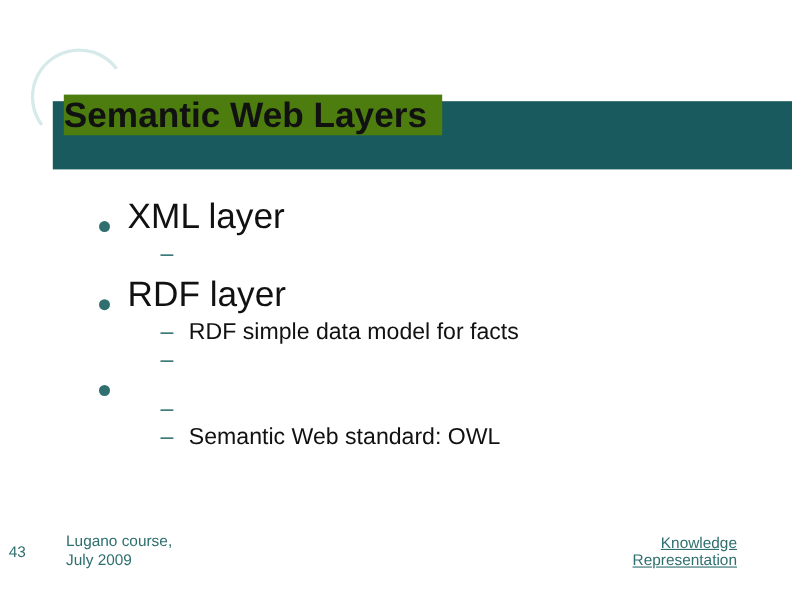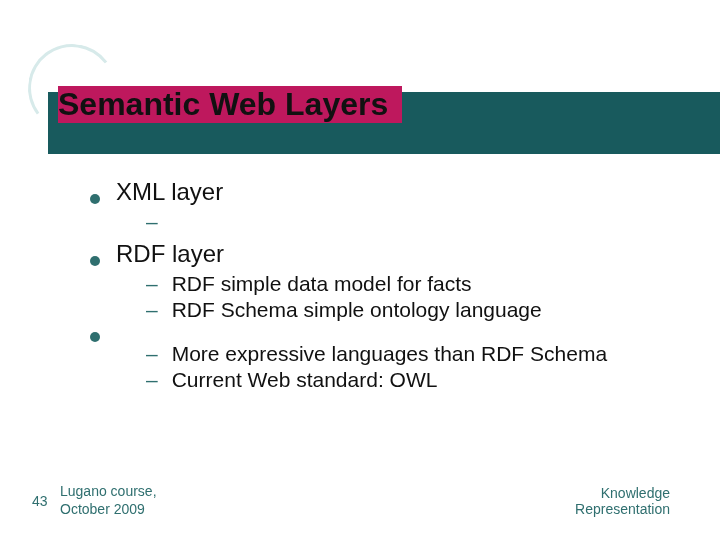--- a/index.html
+++ b/index.html
@@ -34,42 +34,42 @@
     z-index: 1;
   }
   .title {
     position: absolute;
     top: 86px;
     left: 58px;
     font-size: 32px;
     font-weight: bold;
     color: #111;
     z-index: 2;
-    background: #be185d;
+    background: #4d7c0f;
     padding-right: 14px;
   }
   .content {
     position: absolute;
     top: 178px;
     left: 90px;
     right: 40px;
     color: #111;
   }
   .l1 {
     list-style: none;
     margin: 0 0 4px 0;
   }
   .l1 > li {
     margin-bottom: 2px;
   }
   .l1-row {
     display: flex;
     align-items: baseline;
     gap: 16px;
-    font-size: 24px;
+    font-size: 32px;
   }
   .disc {
     width: 10px;
     height: 10px;
     background: #2f6f6f;
     border-radius: 50%;
     flex: 0 0 auto;
     position: relative;
     top: 4px;
   }
@@ -94,31 +94,32 @@
     left: 0;
     right: 0;
     display: flex;
     align-items: center;
     font-size: 14px;
     color: #2f6f6f;
   }
   .page-num {
     width: 60px;
     text-align: left;
-    padding-left: 32px;
+    padding-left: 8px;
   }
   .foot-center {
     flex: 1;
     text-align: left;
     line-height: 1.25;
   }
   .foot-right {
     width: 210px;
     text-align: right;
     padding-right: 50px;
+    text-decoration: underline;
   }
 </style>
 </head>
 <body>
 
 <div class="accent-sweep"></div>
 <div class="title-bar"></div>
 <h1 class="title">Semantic Web Layers</h1>
 
 <div class="content">
@@ -139,42 +140,40 @@
         <span class="disc"></span>
         <span>RDF layer</span>
       </div>
       <ul class="l2">
         <li>
           <span class="dash">–</span>
           <span>RDF simple data model for facts</span>
         </li>
         <li>
           <span class="dash">–</span>
-          <span>RDF Schema simple ontology language</span>
         </li>
       </ul>
     </li>
     <li>
       <div class="l1-row">
         <span class="disc"></span>
       </div>
       <ul class="l2">
         <li>
           <span class="dash">–</span>
-          <span>More expressive languages than RDF Schema</span>
         </li>
         <li>
           <span class="dash">–</span>
-          <span>Current Web standard: OWL</span>
+          <span>Semantic Web standard: OWL</span>
         </li>
       </ul>
     </li>
   </ul>
 </div>
 
 <div class="footer">
   <div class="page-num">43</div>
   <div class="foot-center">
     <span>Lugano course,</span><br>
-    <span>October 2009</span>
+    <span>July 2009</span>
   </div>
   <div class="foot-right">Knowledge Representation</div>
 </div>
 
 </body></html>

